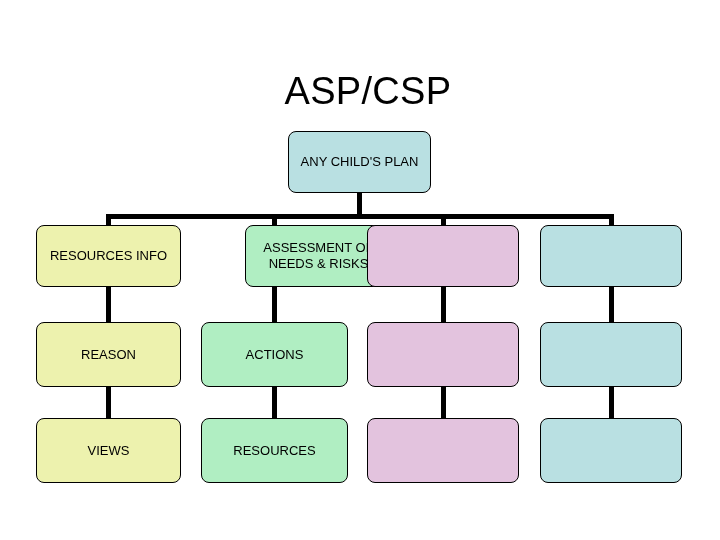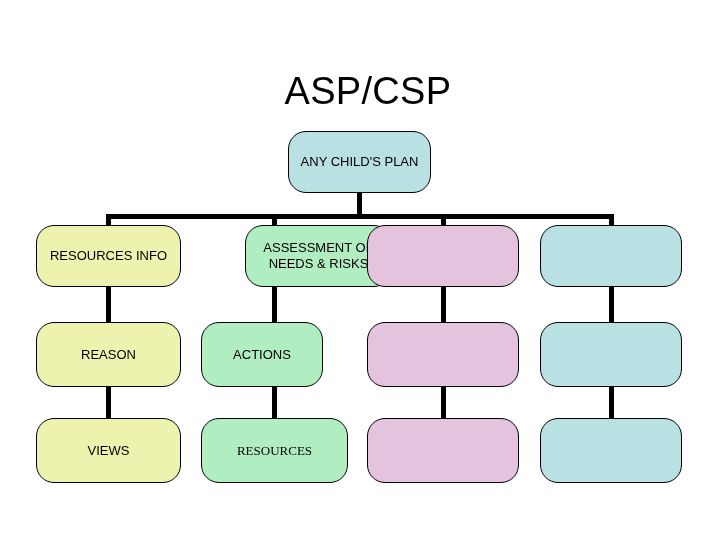--- a/index.html
+++ b/index.html
@@ -45,21 +45,21 @@
     background: #000000;
   }
   .conn-v { width: 5px; }
   .conn-h { height: 5px; }
 
   
   .node {
     position: absolute;
     box-sizing: border-box;
     border: 1px solid #000000;
-    border-radius: 18px;
+    border-radius: 8px;
     display: flex;
     align-items: center;
     justify-content: center;
     text-align: center;
     color: #000000;
     font-size: 13px;
     line-height: 16px;
     padding: 2px 6px;
     z-index: 2;
   }
@@ -108,24 +108,24 @@
       <div class="node" style="left: 36px; top: 322px; width: 145px; height: 65px; background: rgb(237, 242, 174); justify-content: flex-end;">
         <span class="node-label">REASON</span>
       </div>
       <div class="node" style="left: 36px; top: 418px; width: 145px; height: 65px; background: rgb(237, 242, 174);">
         <span class="node-label">VIEWS</span>
       </div>
       <div class="node" style="left: 201px; top: 225px; width: 147px; height: 62px; background: rgb(176, 238, 194); margin-left: 44px;">
         <span class="node-label">ASSESSMENT OF
 NEEDS &amp; RISKS</span>
       </div>
-      <div class="node" style="left: 201px; top: 322px; width: 122px; height: 65px; background: rgb(176, 238, 194);">
+      <div class="node" style="left: 201px; top: 322px; width: 147px; height: 65px; background: rgb(176, 238, 194);">
         <span class="node-label">ACTIONS</span>
       </div>
-      <div class="node" style="left: 201px; top: 418px; width: 147px; height: 65px; background: rgb(176, 238, 194); font-family: Liberation Serif, serif;">
+      <div class="node" style="left: 201px; top: 418px; width: 147px; height: 65px; background: rgb(176, 238, 194);">
         <span class="node-label">RESOURCES</span>
       </div>
       <div class="node" style="left: 367px; top: 225px; width: 152px; height: 62px; background: rgb(227, 195, 222);">
         <span class="node-label"></span>
       </div>
       <div class="node" style="left: 367px; top: 322px; width: 152px; height: 65px; background: rgb(227, 195, 222);">
         <span class="node-label"></span>
       </div>
       <div class="node" style="left: 367px; top: 418px; width: 152px; height: 65px; background: rgb(227, 195, 222);">
         <span class="node-label"></span>

